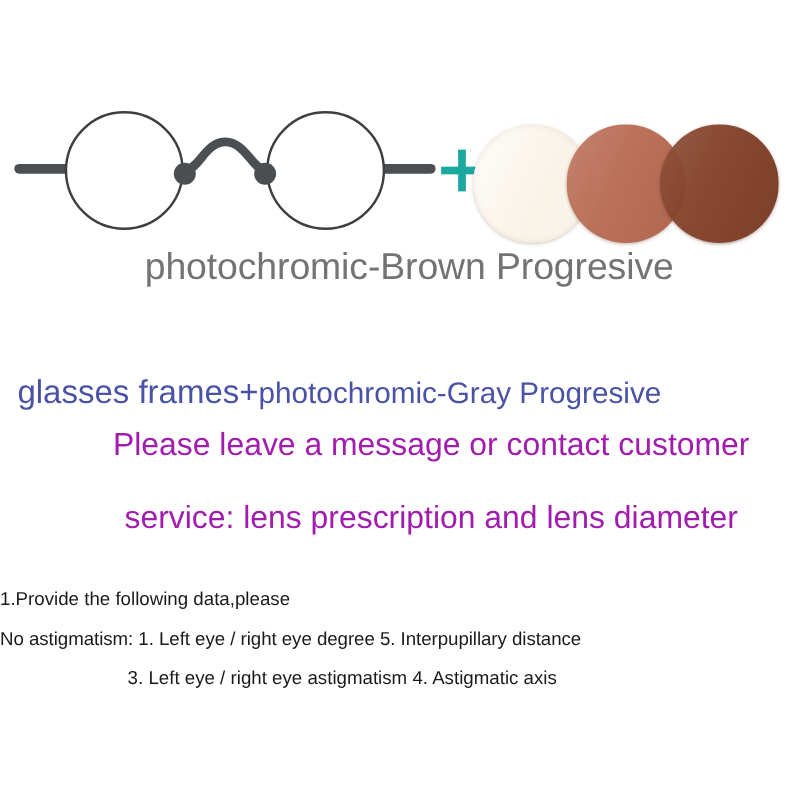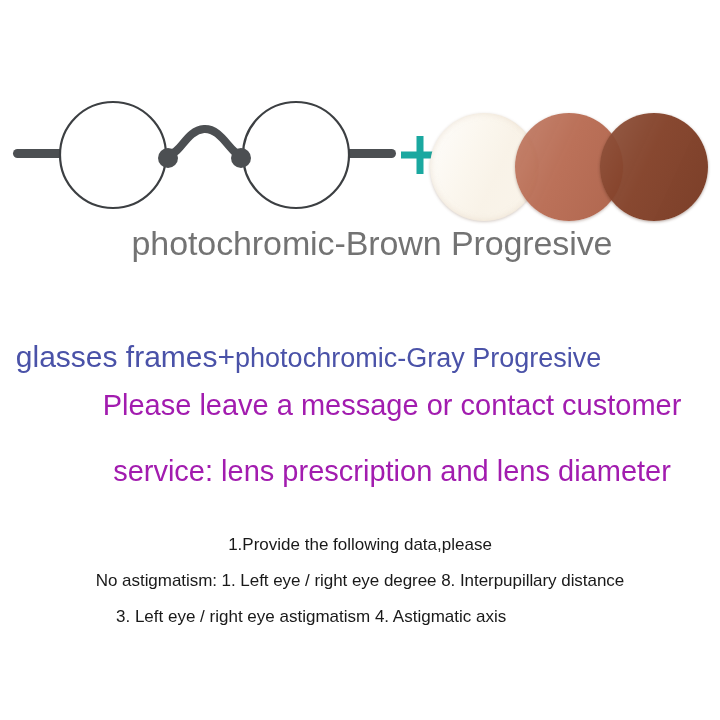--- a/index.html
+++ b/index.html
@@ -132,21 +132,21 @@
   #instructions {
     position: absolute;
     left: 0;
     top: 527px;
     width: 720px;
     color: #191919;
     font-size: 17px;
     line-height: 36px;
     white-space: nowrap;
   }
-  #instructions .ins-line { text-align: center; }
+  #instructions .ins-line { text-align: left; }
   #instructions .ins-line.wide { letter-spacing: -0.05px; }
   #instructions .ins-line.indent-right {
     text-align: left;
     padding-left: 116px;
   }
 </style>
 </head>
 <body>
 
 <div id="product-band">
@@ -185,15 +185,15 @@
   <span class="seg-a">glasses frames+</span><span class="seg-b">photochromic-Gray Progresive</span>
 </div>
 
 <div id="service-note">
   <div>Please leave a message or contact customer</div>
   <div>service: lens prescription and lens diameter</div>
 </div>
 
 <div id="instructions">
   <div class="ins-line">1.Provide the following data,please</div>
-  <div class="ins-line wide">No astigmatism: 1. Left eye / right eye degree 8. Interpupillary distance</div>
+  <div class="ins-line wide">No astigmatism: 1. Left eye / right eye degree 5. Interpupillary distance</div>
   <div class="ins-line indent-right">3. Left eye / right eye astigmatism    4. Astigmatic axis</div>
 </div>
 
 </body></html>

